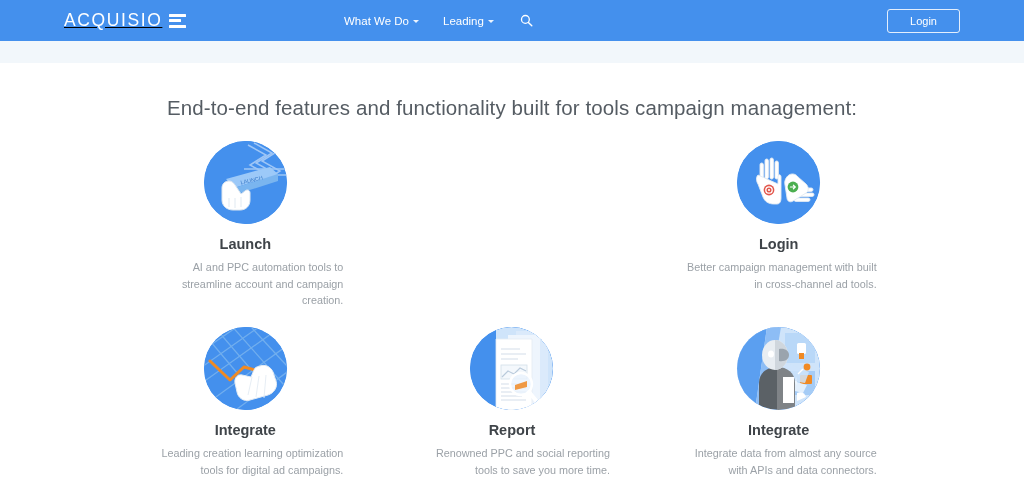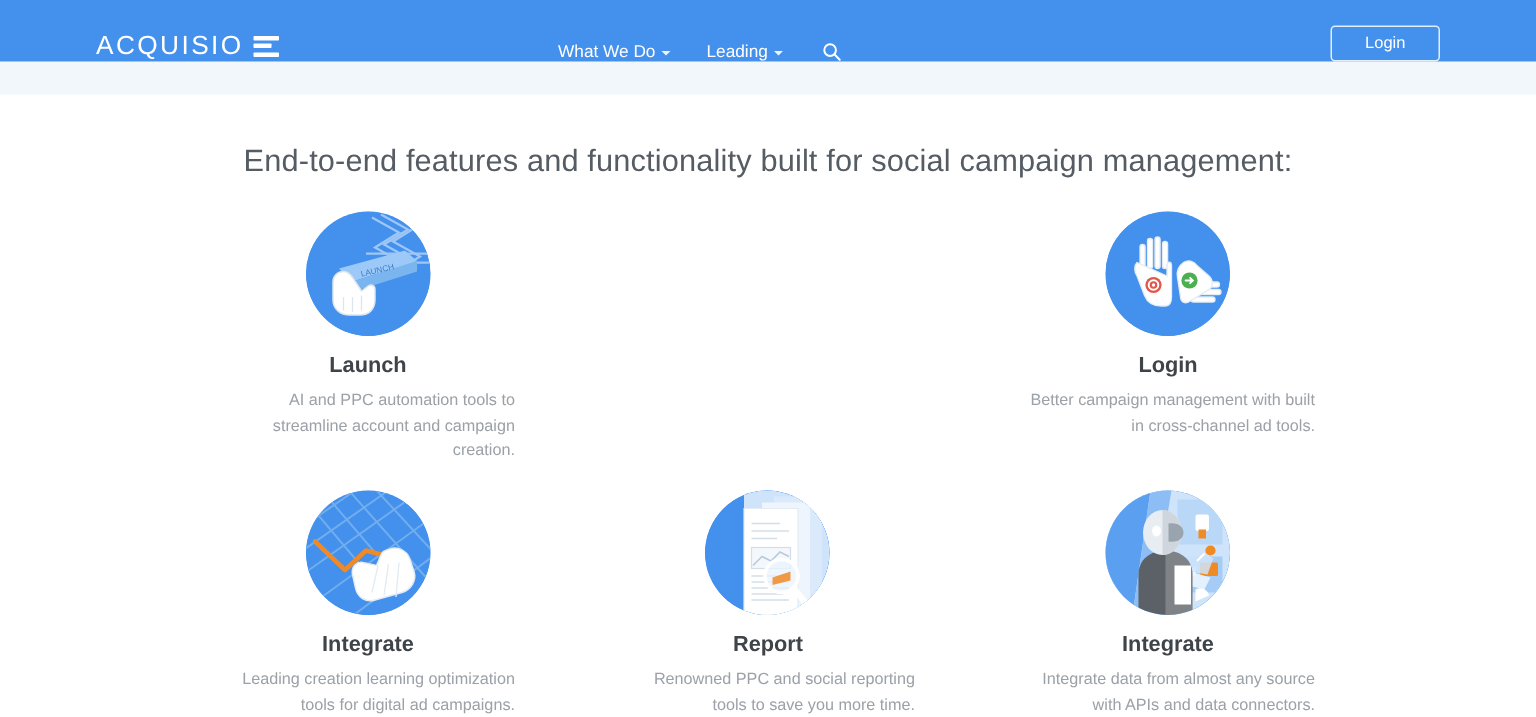--- a/index.html
+++ b/index.html
@@ -8,22 +8,23 @@
     font-family: "Liberation Sans", sans-serif;
     background: #ffffff;
     overflow: hidden;
   }
 
   
   .header {
     height: 41px;
     background: #4490ed;
     display: flex;
-    align-items: flex-end;
+    align-items: center;
     position: relative;
+    text-decoration: underline;
   }
   .logo {
     display: flex; align-items: center;
     margin-left: 64px;
     gap: 7px;
     cursor: pointer;
   }
   .logo-word {
     color: #ffffff;
     font-size: 17.5px;
@@ -31,21 +32,21 @@
     font-weight: 400;
   }
   .logo-bars { display: flex; flex-direction: column; gap: 2.5px; width: 17px; }
   .logo-bars i { display: block; height: 3px; background: #ffffff; border-radius: .5px; }
   .logo-bars i:nth-child(1) { width: 17px; }
   .logo-bars i:nth-child(2) { width: 12px; }
   .logo-bars i:nth-child(3) { width: 17px; }
 
   .nav {
     position: absolute;
-    left: 372px;
+    left: 344px;
     display: flex; align-items: center;
     gap: 24px;
   }
   .nav-item {
     color: #ffffff;
     font-size: 11.5px;
     display: flex; align-items: center; gap: 4px;
     cursor: pointer;
     white-space: nowrap;
   }
@@ -153,21 +154,21 @@
     </div>
   </div>
 
   <button class="login-btn">Login</button>
 </div>
 
 <div class="subbar"></div>
 
 <div class="content">
 
-  <h1 class="heading">End-to-end features and functionality built for social campaign management:</h1>
+  <h1 class="heading">End-to-end features and functionality built for tools campaign management:</h1>
 
   <div class="grid">
 
     <div class="cell">
       <div class="icon-circle">
         <svg viewBox="0 0 83 83">
           <defs>
               <clipPath id="c1">
                 <circle cx="41.5" cy="41.5" r="41.5"></circle>
               </clipPath>

